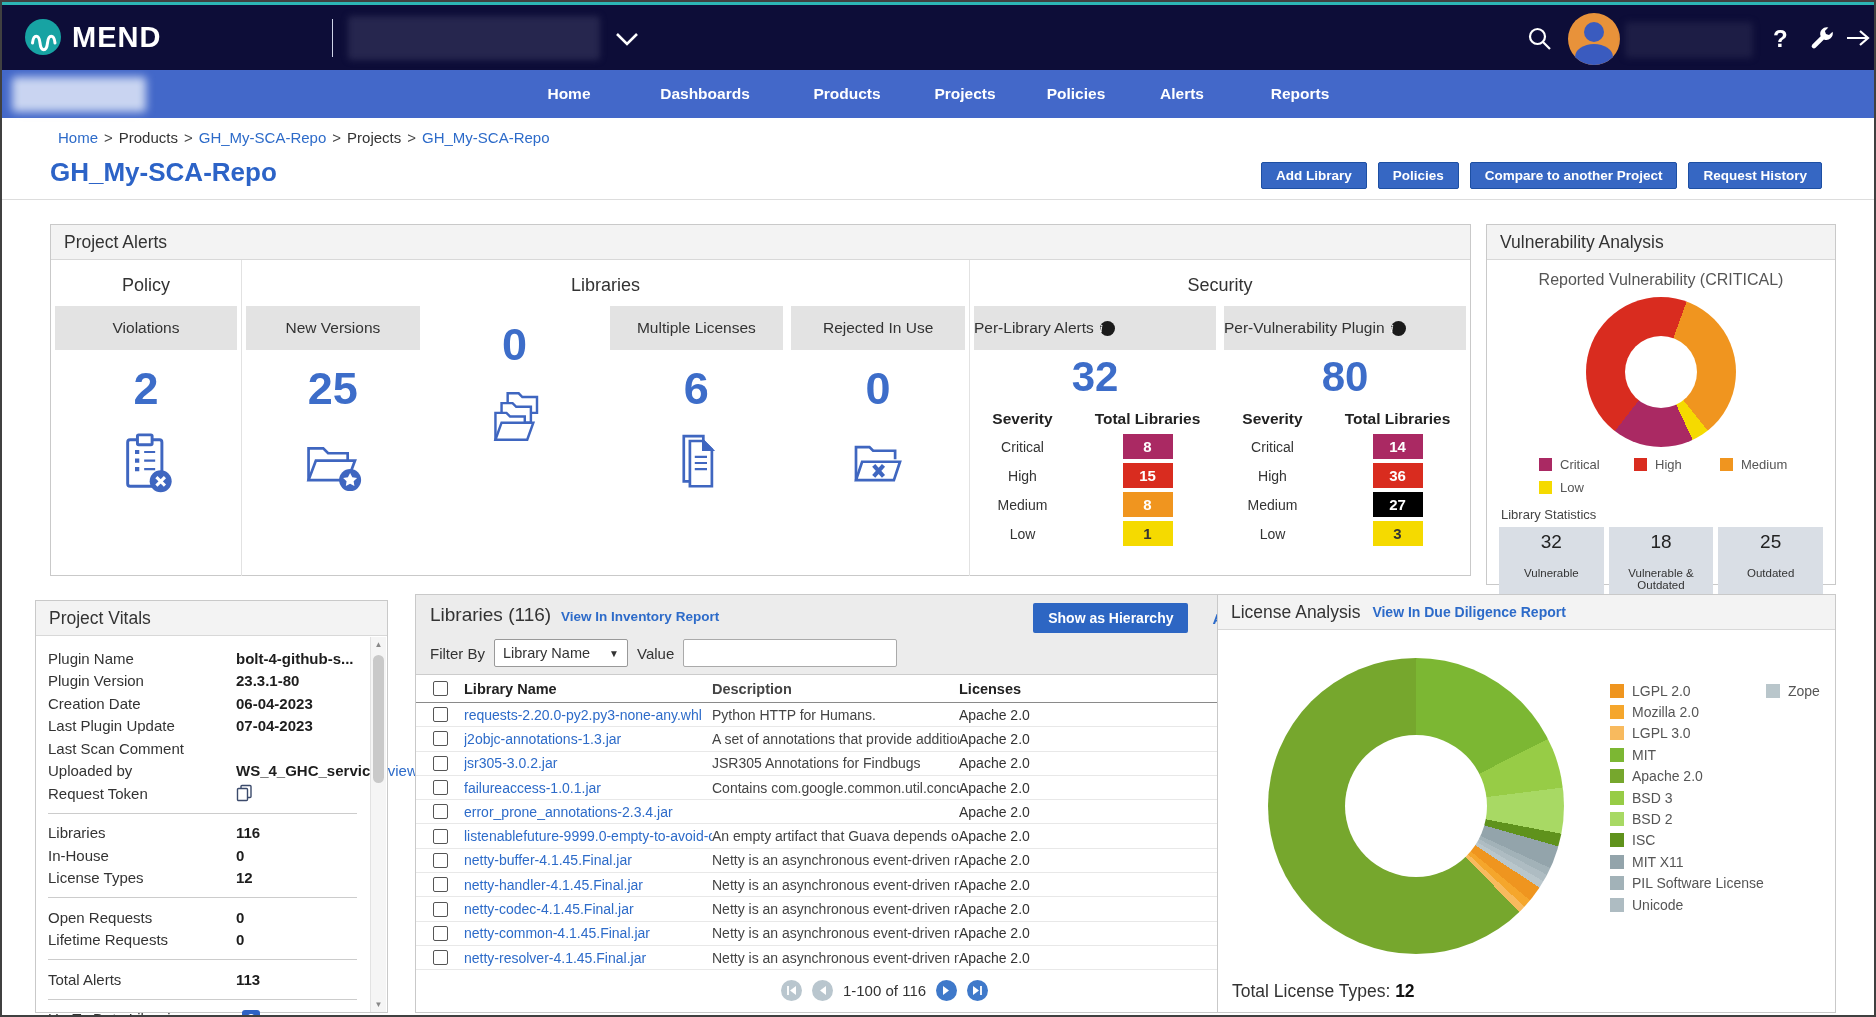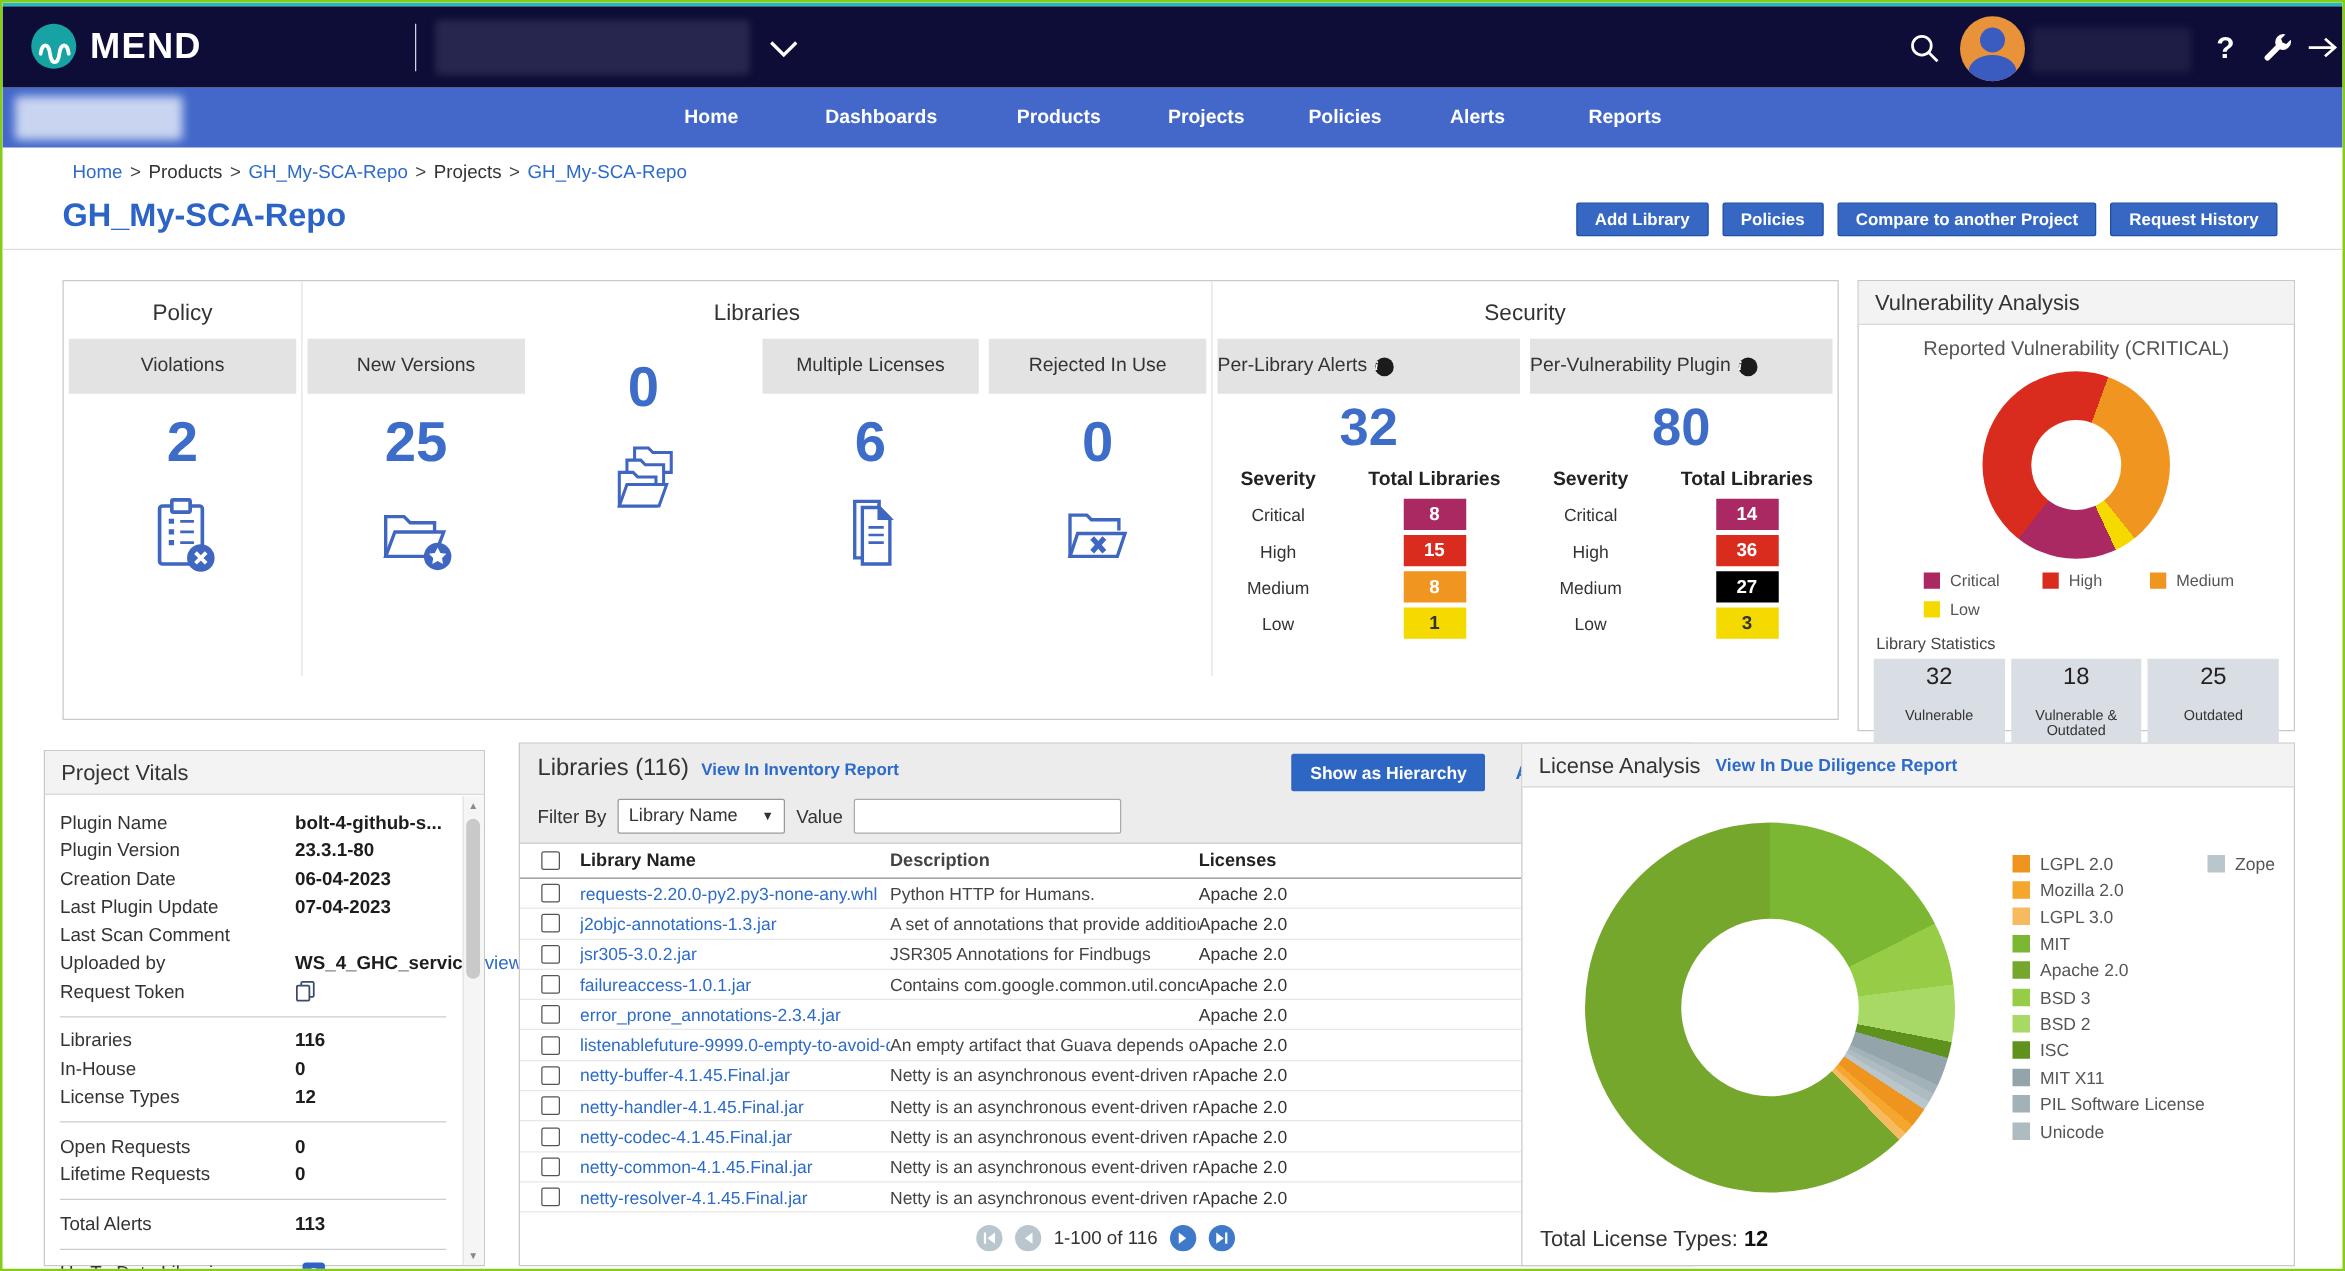--- a/index.html
+++ b/index.html
@@ -1,17 +1,17 @@
 <!DOCTYPE html>
 <html><head>
 <meta charset="utf-8">
 <style>
   * { box-sizing: border-box; }
   body { margin:0; background:#666; font-family:"Liberation Sans", sans-serif; }
-  .page { position:relative; width:1876px; height:1017px; background:#fff; border:2px solid #84cc16; overflow:hidden; }
+  .page { position:relative; width:1876px; height:1017px; background:#fff; border:2px solid #404040; overflow:hidden; }
 
   
   .teal-line { position:absolute; top:0; left:0; right:0; height:3px; background:#2cb5b5; z-index:6; }
   .topbar { position:absolute; top:3px; left:0; right:0; height:65px; background:#0d0d38; z-index:5; }
   .brand { position:absolute; left:22px; top:13px; display:flex; align-items:center; gap:10px; }
   .brand-name { color:#fff; font-weight:bold; font-size:29px; letter-spacing:1px; }
   .brand-sep { position:absolute; left:330px; top:14px; width:1px; height:38px; background:#cfd4e8; }
   .redact-dark { position:absolute; border-radius:4px; background:#26264e; filter:blur(3px); }
   .td-box { left:346px; top:11px; width:252px; height:44px; }
   .name-box { left:1623px; top:17px; width:128px; height:36px; background:#1d1d45; }
@@ -192,20 +192,23 @@
   <div class="page-title">GH_My-SCA-Repo</div>
   <div class="top-buttons" id="top-buttons">
       <button class="top-btn">Add Library</button>
       <button class="top-btn">Policies</button>
       <button class="top-btn">Compare to another Project</button>
       <button class="top-btn">Request History</button>
     </div>
   <div class="title-hr"></div>
 
   <div class="panel" id="project-alerts">
+    <div class="panel-header">
+        <span>Project Alerts</span>
+      </div>
     <div class="pa-body">
       <div class="pa-group g-policy">
         <div class="group-title">Policy</div>
         <div class="card">
           <div class="sublabel">Violations</div>
           <div class="big-num">2</div>
           <div class="card-icon">
             <svg width="74" height="66" viewBox="0 0 60 54">
               <g stroke="#3f66c0" stroke-width="2.4" fill="none">
                 <rect x="15" y="8" width="28" height="38" rx="2"></rect>

